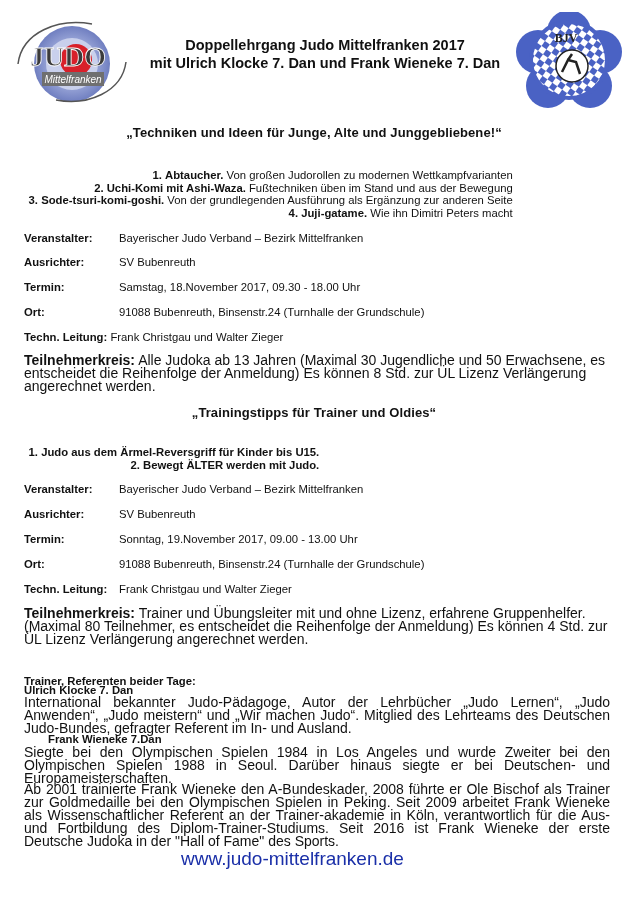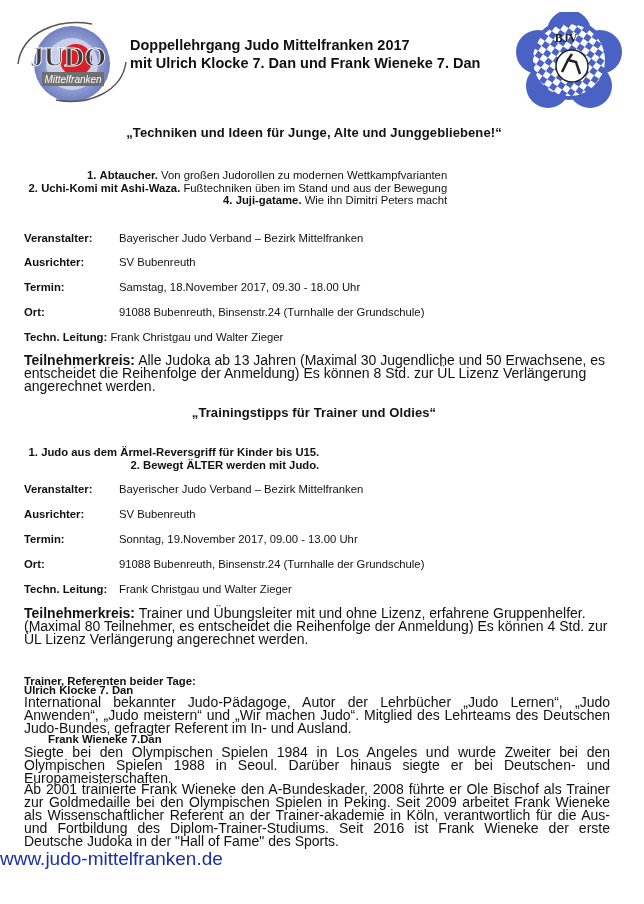--- a/index.html
+++ b/index.html
@@ -4,40 +4,40 @@
 <style>
   html, body { margin: 0; padding: 0; background: #ffffff; }
   body {
     width: 644px; height: 904px; position: relative; overflow: hidden;
     font-family: "Liberation Sans", sans-serif; color: #111;
   }
   .abs { position: absolute; }
   .logo-left { left: 8px; top: 14px; width: 124px; height: 92px; }
   .logo-right { left: 514px; top: 12px; width: 110px; height: 96px; }
   .header-title {
-    left: 130px; width: 390px; top: 36px; text-align: left;
+    left: 130px; width: 390px; top: 36px; text-align: center;
     font-weight: bold; font-size: 14.5px; line-height: 18px;
   }
   .section-title {
     left: 0; width: 628px; text-align: center; font-weight: bold;
     font-size: 13px; letter-spacing: 0.1px;
   }
   .list { left: 24px; font-size: 11.3px; line-height: 12.6px; text-align: right; }
   .list .item { white-space: nowrap; }
   .list .num { display: inline-block; width: 14px; font-weight: bold; }
   .list b { font-weight: bold; }
   .row { left: 24px; font-size: 11.3px; line-height: 14px; white-space: nowrap; }
   .row .lbl { font-weight: bold; display: inline-block; }
   .row .val { position: absolute; left: 95px; top: 0; }
   .para { left: 24px; width: 586px; font-size: 14px; line-height: 13px; }
   .para.justify { text-align: justify; }
   .para b { font-weight: bold; }
   .subhead { left: 24px; font-size: 11.3px; font-weight: bold; }
   .url {
-    left: 0; width: 585px; text-align: left; font-size: 19px;
+    left: 0; width: 585px; text-align: center; font-size: 19px;
     color: #1a2fa8; top: 848px;
   }
 </style>
 </head>
 <body>
 
 <div class="abs logo-left">
   <svg width="124" height="92" viewBox="0 0 124 92">
     <defs>
       <radialGradient id="rg" cx="50%" cy="50%" r="50%">
@@ -90,20 +90,24 @@
 <div class="abs section-title" style="top:125px;">„Techniken und Ideen für Junge, Alte und Junggebliebene!“</div>
 
 <div class="abs list" style="top:169px;">
   <div class="item">
     <span class="num">1.</span>
     <b>Abtaucher.</b><span> Von großen Judorollen zu modernen Wettkampfvarianten</span>
   </div>
   <div class="item">
     <span class="num">2.</span>
     <b>Uchi-Komi mit Ashi-Waza.</b><span> Fußtechniken üben im Stand und aus der Bewegung</span>
+  </div>
+  <div class="item">
+    <span class="num">3.</span>
+    <b>Sode-tsuri-komi-goshi.</b><span> Von der grundlegenden Ausführung als Ergänzung zur anderen Seite</span>
   </div>
   <div class="item">
     <span class="num">4.</span>
     <b>Juji-gatame.</b><span> Wie ihn Dimitri Peters macht</span>
   </div>
 </div>
 
 <div class="abs row" style="top:231px;">
   <span class="lbl">Veranstalter:</span>
   <span class="val">Bayerischer Judo Verband – Bezirk Mittelfranken</span>

